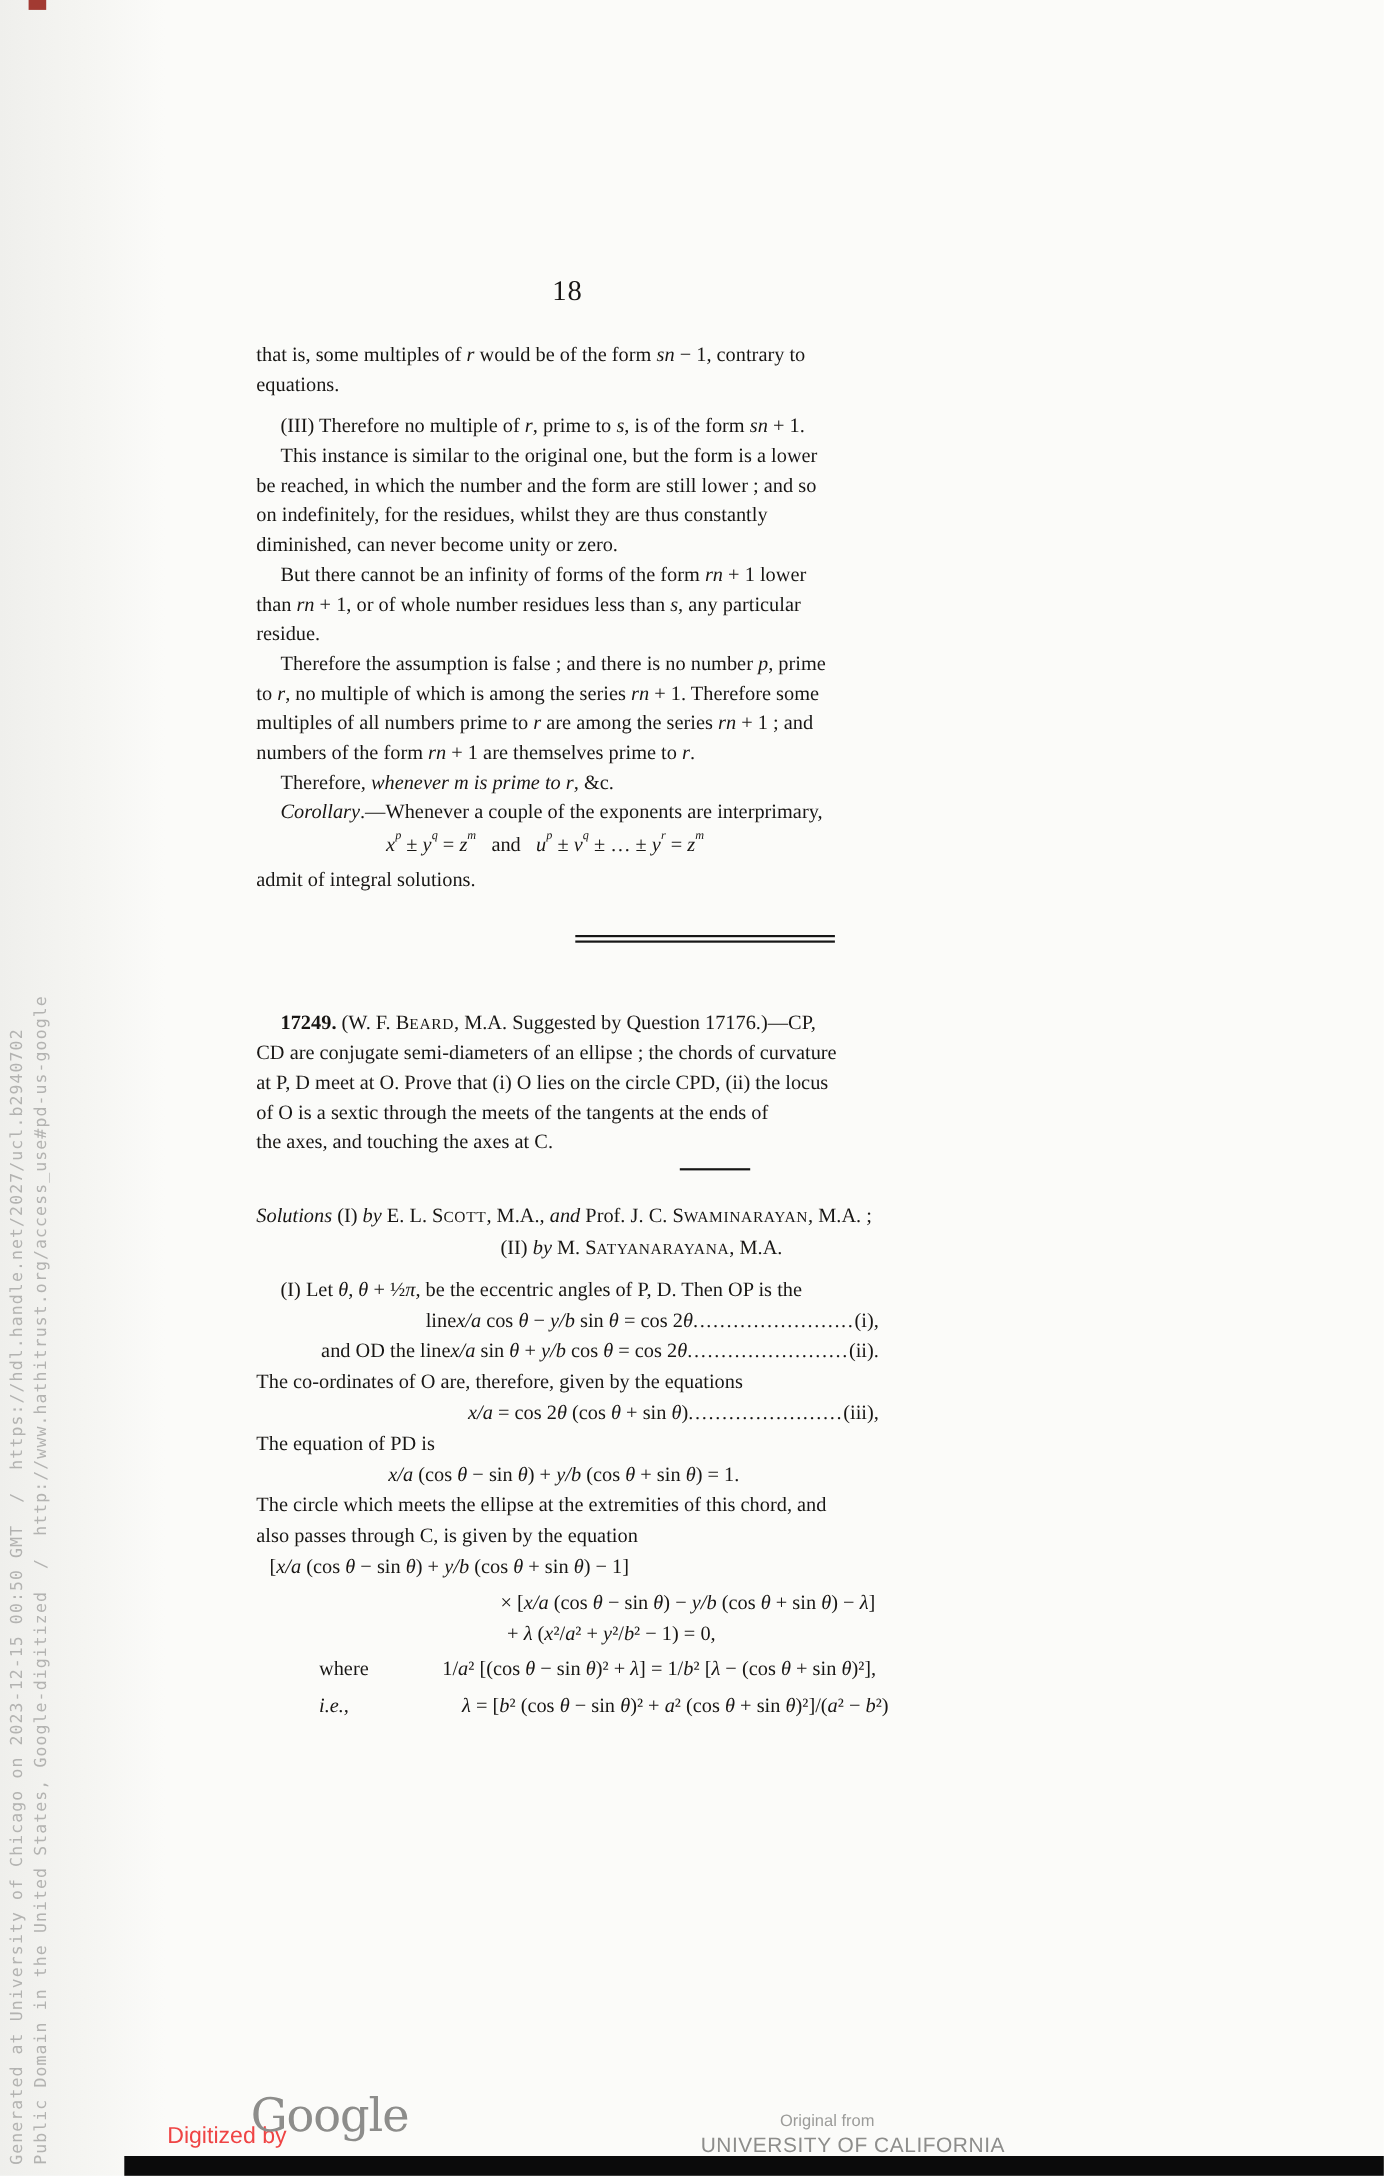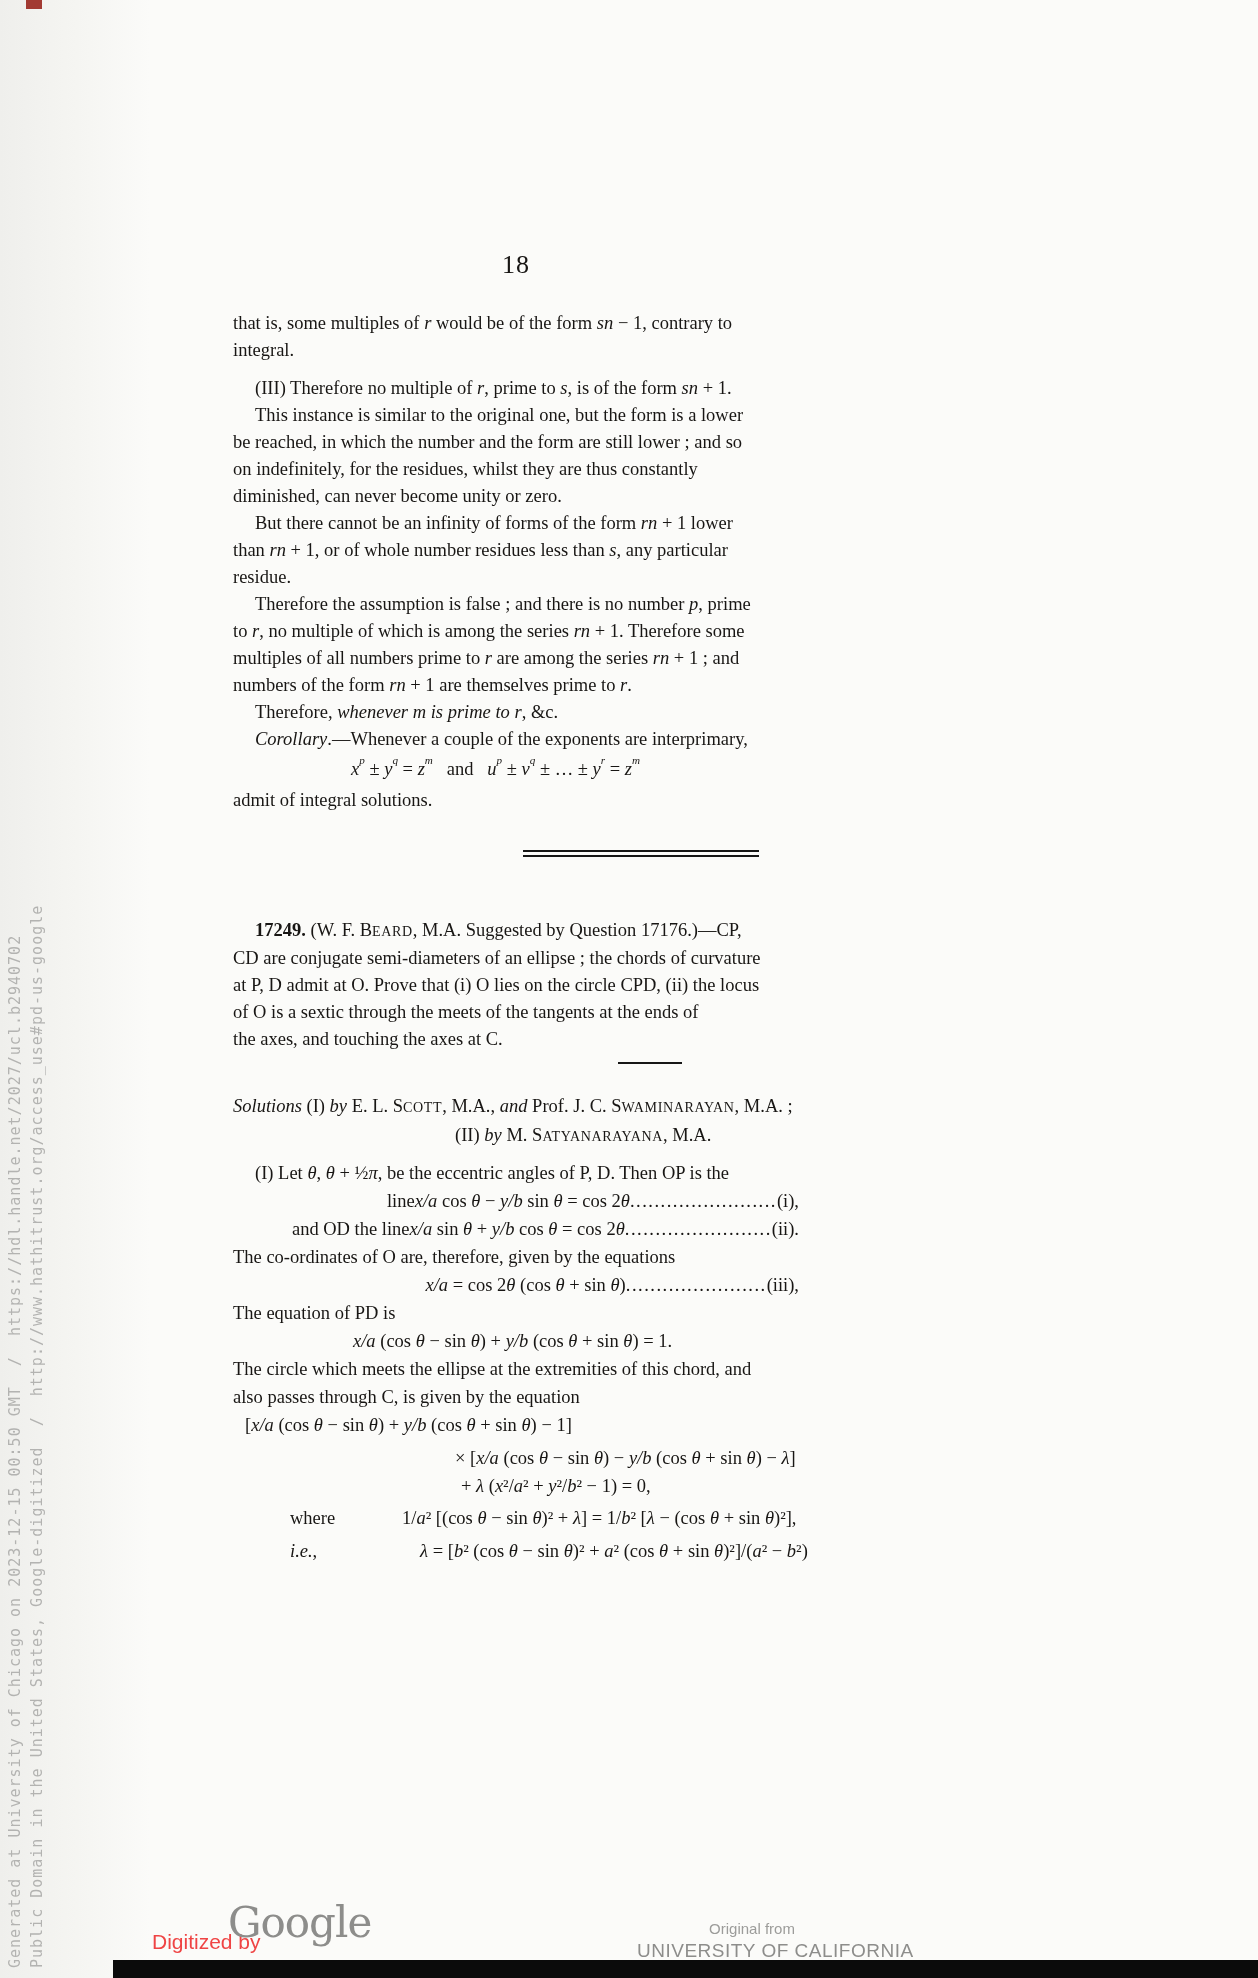--- a/index.html
+++ b/index.html
@@ -66,21 +66,21 @@
 <div class="corner-mark"></div>
 
 <div class="side-line side1">Generated at University of Chicago on 2023-12-15 00:50 GMT  /  https://hdl.handle.net/2027/ucl.b2940702</div>
 <div class="side-line side2">Public Domain in the United States, Google-digitized  /  http://www.hathitrust.org/access_use#pd-us-google</div>
 
 <div class="column">
   <div class="pagenum">18</div>
 
   <div class="block">
       <div class="line">that is, some multiples of <i>r</i> would be of the form <i>sn</i> − 1, contrary to</div>
-      <div class="line">integral.</div>
+      <div class="line">equations.</div>
     </div>
   <div class="block ind mt11">
       <div class="line">(III)  Therefore no multiple of <i>r</i>, prime to <i>s</i>, is of the form <i>sn</i> + 1.</div>
     </div>
   <div class="block ind">
       <div class="line">This instance is similar to the original one, but the form is a lower</div>
       <div class="line">be reached, in which the number and the form are still lower ; and so</div>
       <div class="line">on indefinitely, for the residues, whilst they are thus constantly</div>
       <div class="line">diminished, can never become unity or zero.</div>
     </div>
@@ -104,21 +104,21 @@
   <div class="line disp-eq"><i>x</i><sup><i>p</i></sup> ± <i>y</i><sup><i>q</i></sup> = <i>z</i><sup><i>m</i></sup>&nbsp;&nbsp;&nbsp;and&nbsp;&nbsp;&nbsp;<i>u</i><sup><i>p</i></sup> ± <i>v</i><sup><i>q</i></sup> ± … ± <i>y</i><sup><i>r</i></sup> = <i>z</i><sup><i>m</i></sup></div>
   <div class="block">
       <div class="line">admit of integral solutions.</div>
     </div>
 
   <div class="double-rule"></div>
 
   <div class="block ind question">
       <div class="line"><b>17249.</b>  (W. F. B<span class="sc">EARD</span>, M.A.  Suggested by Question 17176.)—CP,</div>
       <div class="line">CD are conjugate semi-diameters of an ellipse ;  the chords of curvature</div>
-      <div class="line">at P, D admit at O.  Prove that (i) O lies on the circle CPD, (ii) the locus</div>
+      <div class="line">at P, D meet at O.  Prove that (i) O lies on the circle CPD, (ii) the locus</div>
       <div class="line">of O is a sextic through the meets of the tangents at the ends of</div>
       <div class="line">the axes, and touching the axes at C.</div>
     </div>
 
   <div class="short-rule"></div>
 
   <div class="line byline1 sol"><i>Solutions</i> (I) <i>by</i> E. L. S<span class="sc">COTT</span>, M.A., <i>and</i> Prof. J. C. S<span class="sc">WAMINARAYAN</span>, M.A. ;</div>
   <div class="line byline2 sol">(II)  <i>by</i> M. S<span class="sc">ATYANARAYANA</span>, M.A.</div>
 
   <div class="block ind sol solstart">

